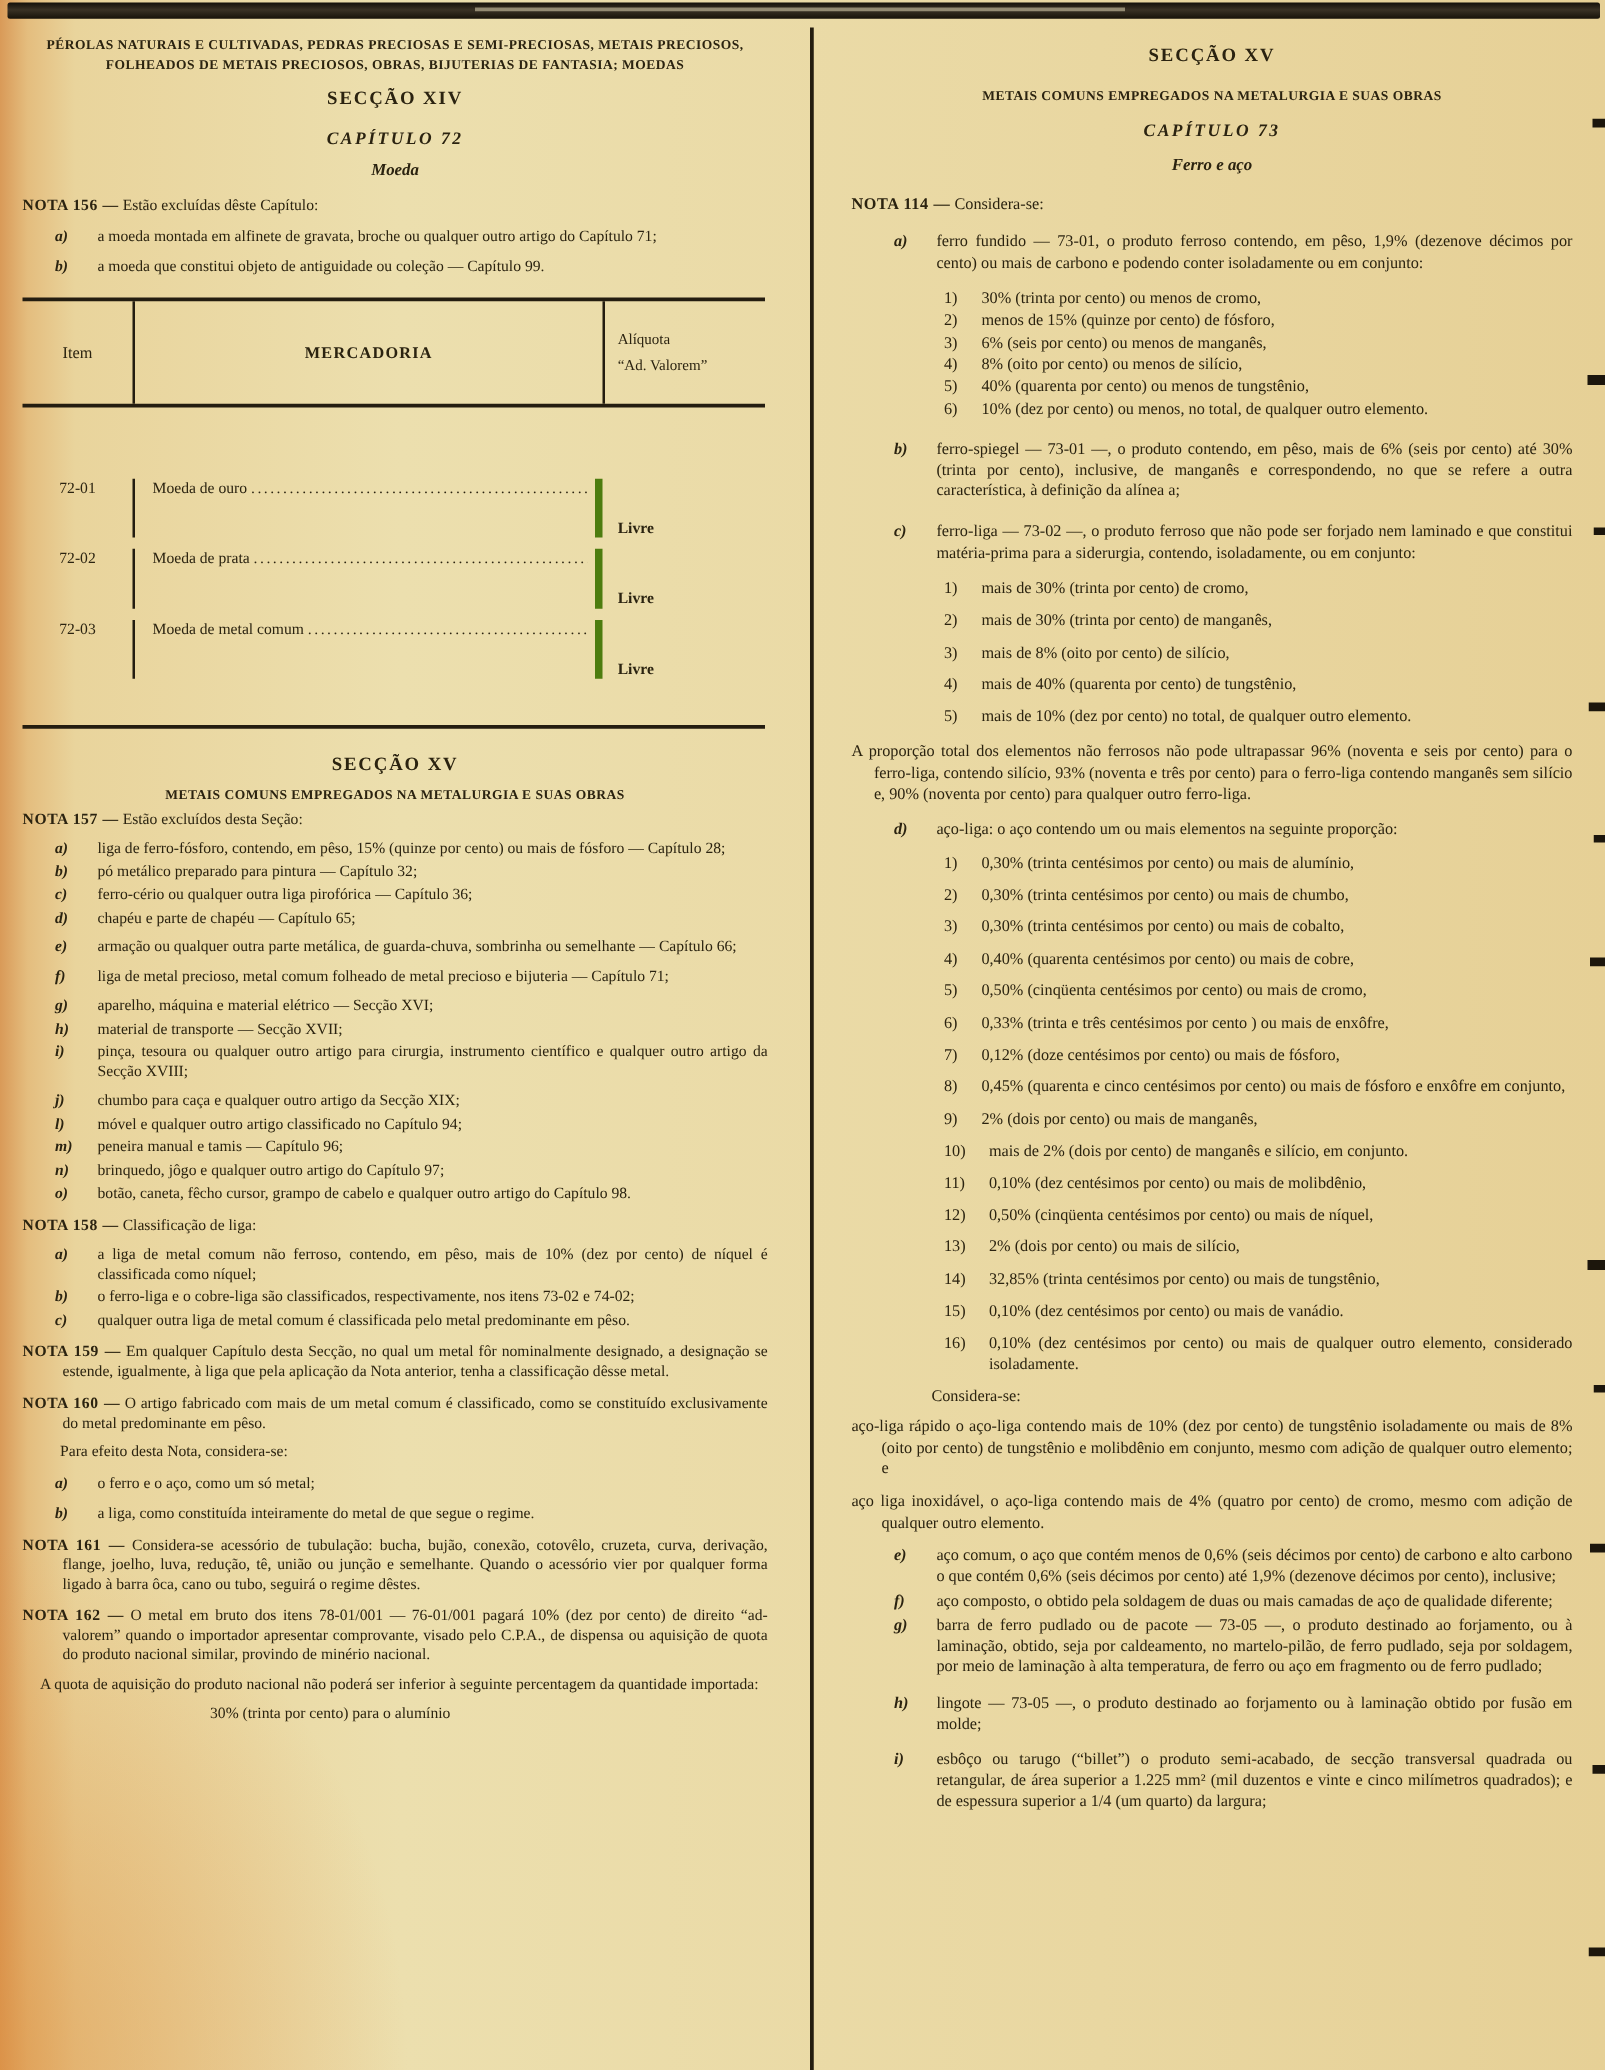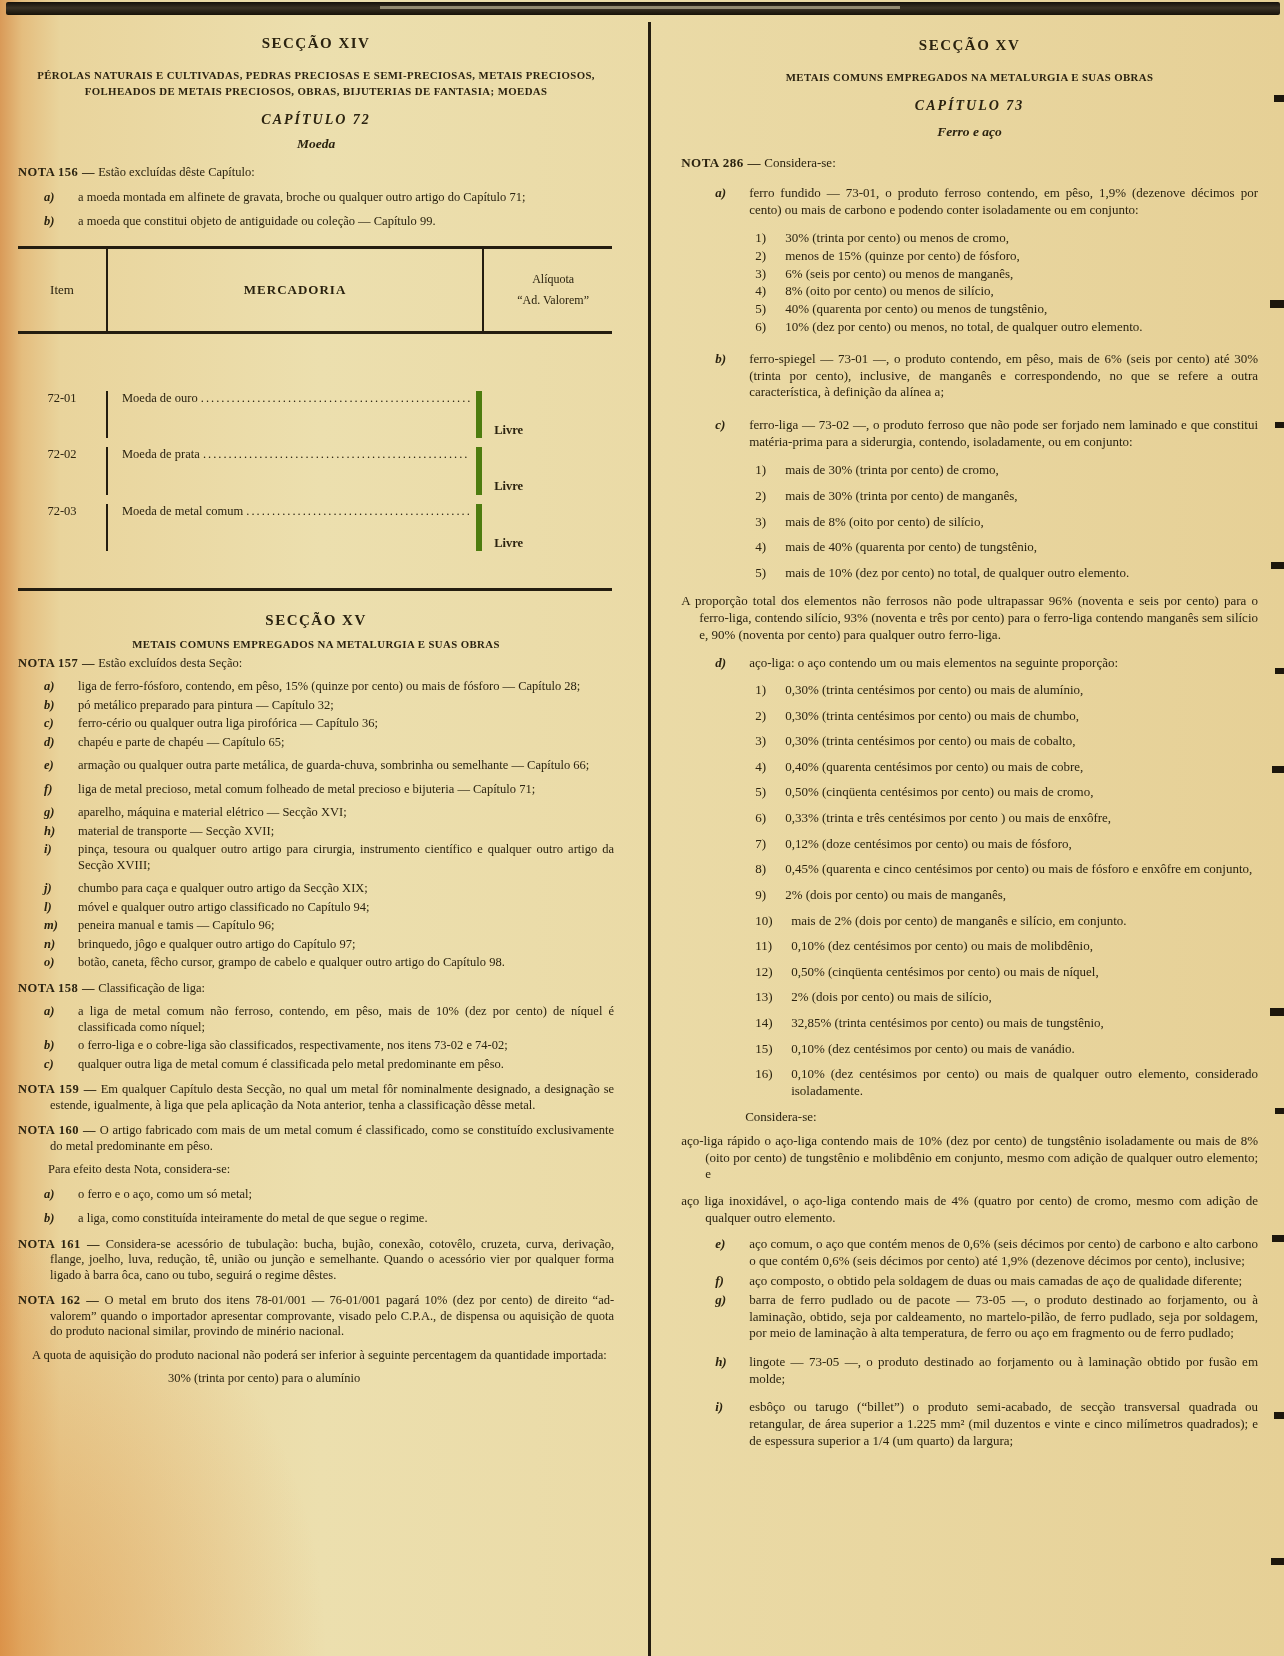--- a/index.html
+++ b/index.html
@@ -39,21 +39,21 @@
   .quota{padding-left:150px;margin:2px 0;}
   .closing{margin:12px 0 0;text-align:justify;text-indent:18px;}
   .plain{margin:8px 0;text-align:justify;}
   .hang{padding-left:32px;text-indent:-32px;}
   
   .tbl{margin:16px 2px 20px 0;border-top:3px solid #241d10;border-bottom:3px solid #241d10;}
   .tbl-head{display:flex;min-height:82px;border-bottom:3px solid #241d10;}
   .tbl-body{padding:48px 0 28px;}
   .c-item{flex:0 0 88px;display:flex;align-items:center;justify-content:center;font-size:13px;}
   .c-merc{flex:1;border-left:2px solid #241d10;border-right:2px solid #241d10;display:flex;align-items:center;justify-content:center;font-weight:bold;letter-spacing:1px;font-size:13px;}
-  .c-aliq{flex:0 0 118px;display:flex;flex-direction:column;justify-content:center;padding-left:10px;font-size:12px;gap:6px;align-items:center;}
+  .c-aliq{flex:0 0 118px;display:flex;flex-direction:column;justify-content:center;padding-left:10px;font-size:12px;gap:6px;}
   .row{display:flex;margin:9px 0;}
   .r-item{flex:0 0 88px;text-align:center;}
   .r-merc{flex:1;border-left:2px solid #241d10;border-right:6px solid #4d7c0f;padding:0 6px 0 14px;display:flex;overflow:hidden;}
   .r-merc .dots{flex:1;overflow:hidden;white-space:nowrap;letter-spacing:2px;}
   .r-aliq{flex:0 0 118px;padding-left:12px;font-weight:bold;margin-top:32px;}
 </style>
 </head>
 <body>
 
 <div class="topbar"></div>
@@ -67,22 +67,22 @@
 <div class="artifact" style="top:766px;width:12px;height:7px;"></div>
 <div class="artifact" style="top:1008px;width:14px;height:8px;"></div>
 <div class="artifact" style="top:1108px;width:9px;height:6px;"></div>
 <div class="artifact" style="top:1235px;width:12px;height:7px;"></div>
 <div class="artifact" style="top:1412px;width:10px;height:7px;"></div>
 <div class="artifact" style="top:1558px;width:13px;height:7px;"></div>
 
 <div class="page">
 
   <div class="col-left">
+    <div class="center sec-sub">PÉROLAS NATURAIS E CULTIVADAS, PEDRAS PRECIOSAS E SEMI-PRECIOSAS, METAIS PRECIOSOS, FOLHEADOS DE METAIS PRECIOSOS, OBRAS, BIJUTERIAS DE FANTASIA; MOEDAS</div>
     <div class="center sec-title">SECÇÃO XIV</div>
-    <div class="center sec-sub">PÉROLAS NATURAIS E CULTIVADAS, PEDRAS PRECIOSAS E SEMI-PRECIOSAS, METAIS PRECIOSOS, FOLHEADOS DE METAIS PRECIOSOS, OBRAS, BIJUTERIAS DE FANTASIA; MOEDAS</div>
     <div class="center chap">CAPÍTULO 72</div>
     <div class="center chap-sub">Moeda</div>
 
     <p class="nota"><b>NOTA 156 —</b> <span>Estão excluídas dêste Capítulo:</span></p>
     <div class="list spread">
       <div class="li">
           <span class="lb">a)</span>
           <span class="tx">a moeda montada em alfinete de gravata, broche ou qualquer outro artigo do Capítulo 71;</span>
         </div>
       <div class="li">
@@ -219,21 +219,21 @@
     <p class="plain hang" style="padding-left:14px;text-indent:-14px;margin-left:14px;">A quota de aquisição do produto nacional não poderá ser inferior à seguinte percentagem da quantidade importada:</p>
     <div class="quota">30% (trinta por cento) para o alumínio</div>
   </div>
 
   <div class="col-right">
     <div class="center sec-title">SECÇÃO XV</div>
     <div class="center sec-sub">METAIS COMUNS EMPREGADOS NA METALURGIA E SUAS OBRAS</div>
     <div class="center chap">CAPÍTULO 73</div>
     <div class="center chap-sub">Ferro e aço</div>
 
-    <p class="nota" style="margin-top:14px;"><b>NOTA 286 —</b> <span>Considera-se:</span></p>
+    <p class="nota" style="margin-top:14px;"><b>NOTA 114 —</b> <span>Considera-se:</span></p>
 
     <div class="list" style="padding-left:34px;margin-top:14px;">
 
       <div class="li">
           <span class="lb">a)</span>
           <span class="tx">ferro fundido — 73-01, o produto ferroso contendo, em pêso, 1,9% (dezenove décimos por cento) ou mais de carbono e podendo conter isoladamente ou em conjunto:</span>
         </div>
       <div class="sublist tight" style="margin-top:12px;">
         <div class="li sub">
             <span class="lb">1)</span>

